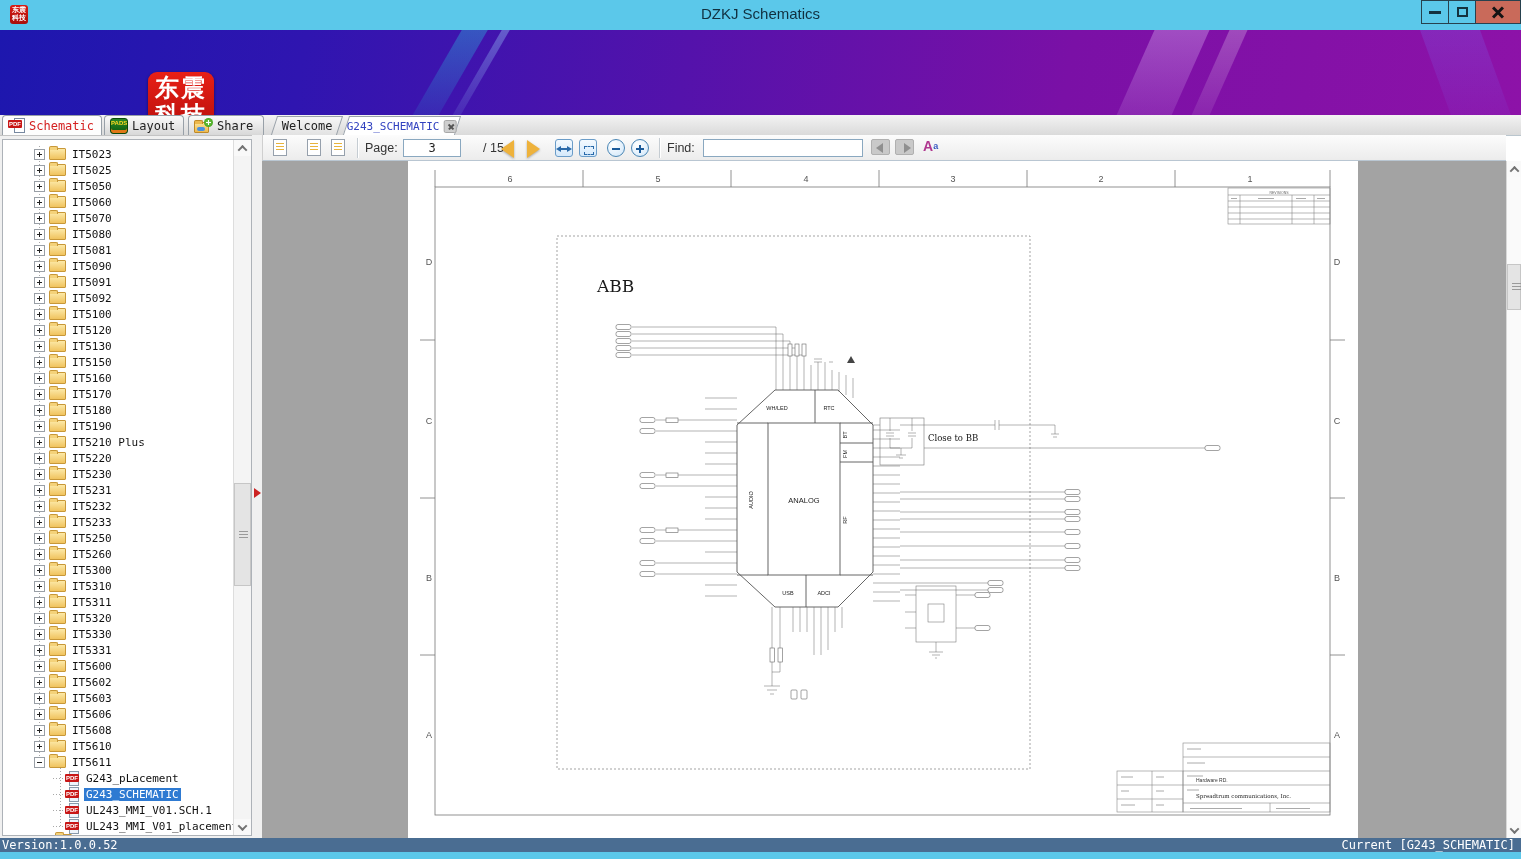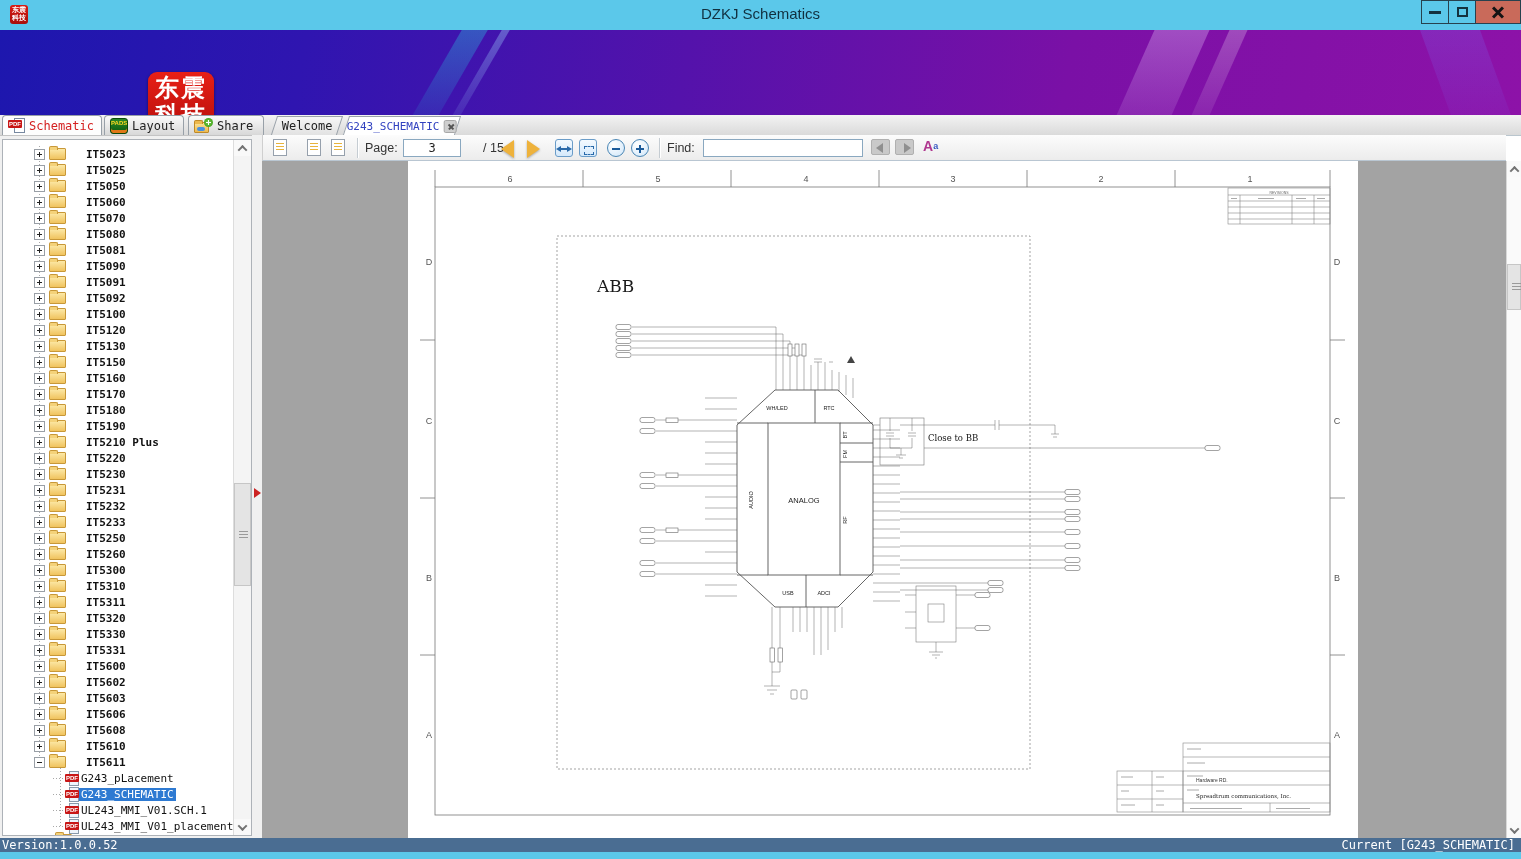--- a/index.html
+++ b/index.html
@@ -107,28 +107,28 @@
   .guide-v { position:absolute; width:1px; background-image:repeating-linear-gradient(to bottom,#a8a8a8 0 1px,transparent 1px 3px); }
   .gv-main { left:36px; top:6px; height:622px; }
   .gv-files { left:57px; top:628px; height:58px; }
   .tree-row { display:flex; align-items:center; height:16px; padding-left:31px; white-space:nowrap; }
   .toggle { position:relative; width:11px; height:11px; border:1px solid #999fa6; background:#fff; flex:0 0 auto; }
   .toggle::before { content:""; position:absolute; left:2px; right:2px; top:4px; height:1px; background:#222; }
   .toggle::after { content:""; position:absolute; top:2px; bottom:2px; left:4px; width:1px; background:#222; }
   .tree-row.expanded .toggle::after { display:none; }
   .ic-folder { position:relative; width:17px; height:12px; margin-left:4px; background:linear-gradient(#fce9a8,#f0c35e); border:1px solid #c89838; border-radius:1px; flex:0 0 auto; }
   .ic-folder::before { content:""; position:absolute; left:-1px; top:-3px; width:7px; height:3px; background:#f4d27a; border:1px solid #c89838; border-bottom:none; border-radius:2px 2px 0 0; }
-  .tree-label { margin-left:20px;font-weight:bold; }
+  .tree-label { margin-left:6px; }
   .file-row { display:flex; align-items:center; height:16px; padding-left:62px; white-space:nowrap; position:relative; }
   .file-row::before { content:""; position:absolute; left:50px; top:8px; width:10px; height:1px;
      background-image:repeating-linear-gradient(to right,#a8a8a8 0 1px,transparent 1px 3px); }
   .ic-pdfdoc { position:relative; width:14px; height:15px; flex:0 0 auto; }
   .ic-pdfdoc .page { position:absolute; right:0; top:0; width:10px; height:15px; background:#eef4fb; border:1px solid #8899aa; }
   .ic-pdfdoc .badge { position:absolute; left:0; top:3px; background:#c81616; color:#fff; font-size:6px; font-weight:bold; padding:1px 1px; line-height:1; border-radius:1px; font-family:"Liberation Sans",sans-serif; }
-  .file-label { padding:0 2px; }
+  .file-label { margin-left:5px; padding:0 2px; }
   .file-label.selected { background:#2e7ad2; color:#fff; }
   .partial-row { display:flex; height:16px; padding-left:48px; align-items:flex-start; }
 
   
   .splitter { position:absolute; left:252px; top:135px; width:10px; height:703px; background:#f0f0f0; }
   .split-arrow { position:absolute; left:2px; top:353px; width:0; height:0; border:5px solid transparent; border-left:7px solid #cc2222; }
 
   
   .pdfarea { position:absolute; left:262px; top:161px; width:1244px; height:677px; }
 

